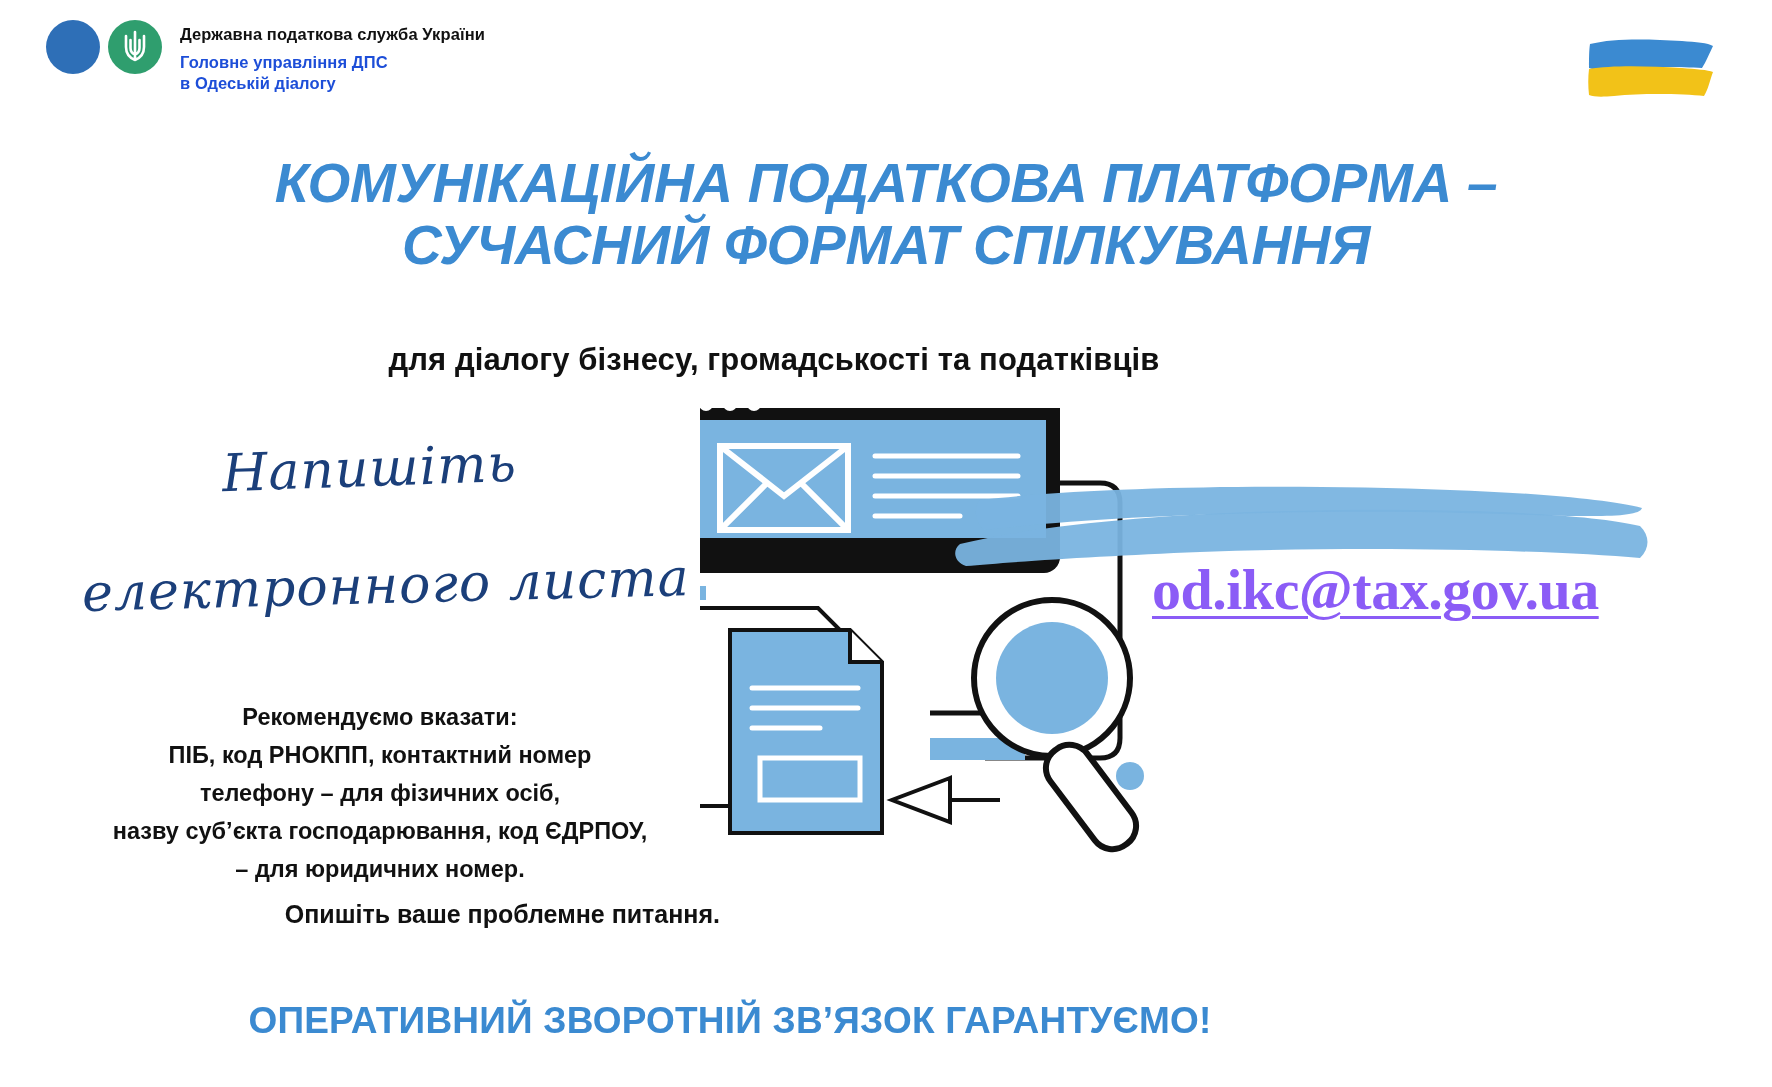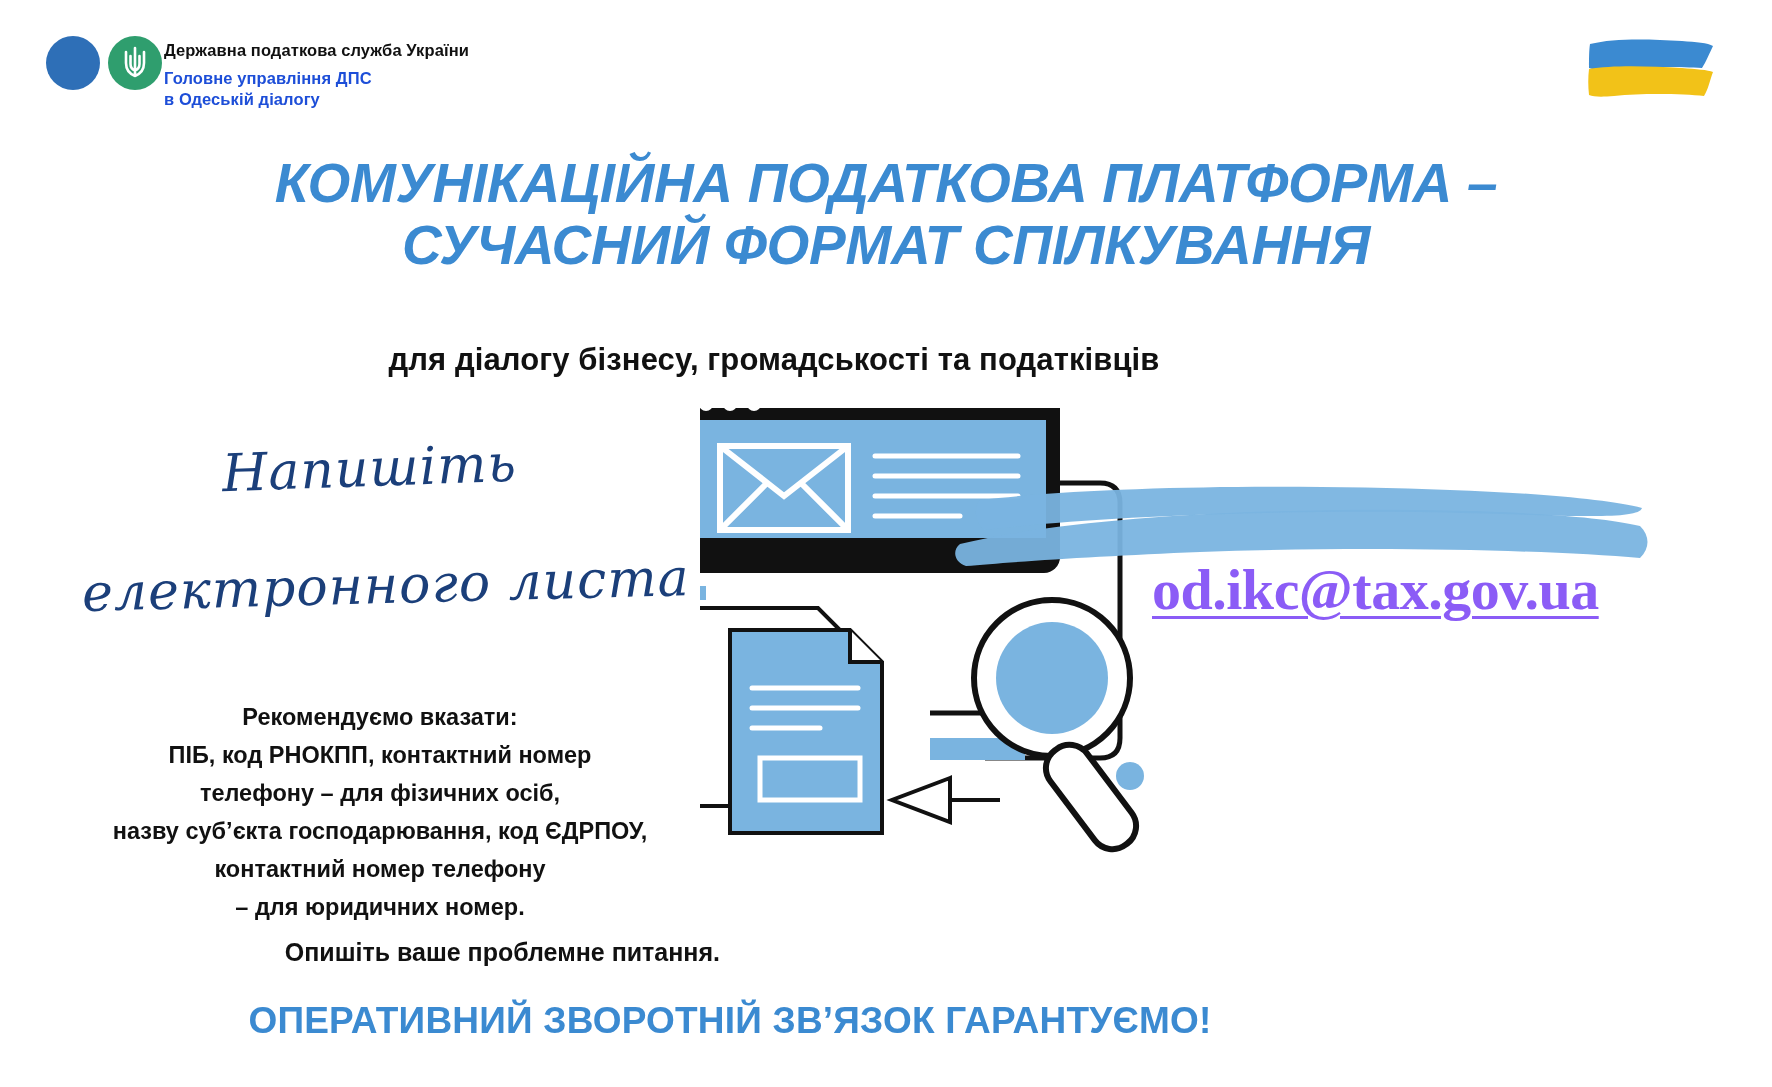--- a/index.html
+++ b/index.html
@@ -12,25 +12,25 @@
     height: 1087px;
     position: relative;
     overflow: hidden;
     font-family: "Liberation Sans", sans-serif;
     color: #111111;
   }
 
   
   .header {
     position: absolute;
-    top: 34px;
+    top: 18px;
     left: 46px;
     display: flex;
     align-items: flex-start;
-    gap: 2px;
+    gap: 18px;
   }
   .logo-marks {
     display: flex;
     align-items: center;
     gap: 8px;
     margin-top: 2px;
   }
   .logo-circle-blue {
     width: 54px;
     height: 54px;
@@ -228,21 +228,20 @@
 <div class="subtitle">для діалогу бізнесу, громадськості та податківців</div>
 
 <div class="hand1">Напишіть</div>
 <div class="hand2">електронного листа</div>
 
 <div class="recommend">
   <div>Рекомендуємо вказати:</div>
   <div>ПІБ, код РНОКПП, контактний номер</div>
   <div>телефону – для фізичних осіб,</div>
   <div>назву суб’єкта господарювання, код ЄДРПОУ,</div>
-  <div>контактний номер телефону</div>
   <div>– для юридичних номер.</div>
   <div class="last">Опишіть ваше проблемне питання.</div>
 </div>
 
 <div class="illustration">
   <svg width="1060" height="570" viewBox="0 0 1060 570" aria-hidden="true">
 
     <path d="M355 75 L400 75 Q420 75 420 95 L420 330 Q420 350 400 350 L285 350" fill="none" stroke="#111111" stroke-width="5"></path>
 
     <g>

